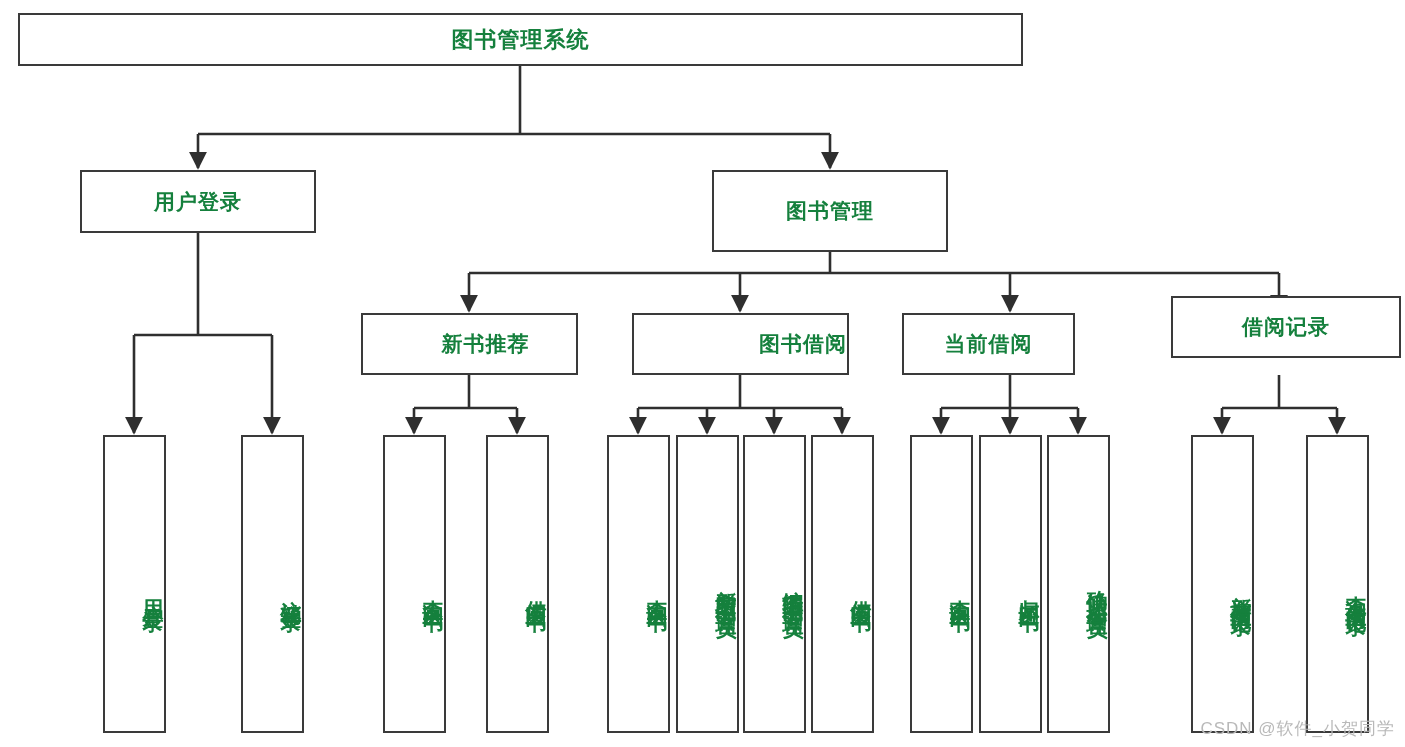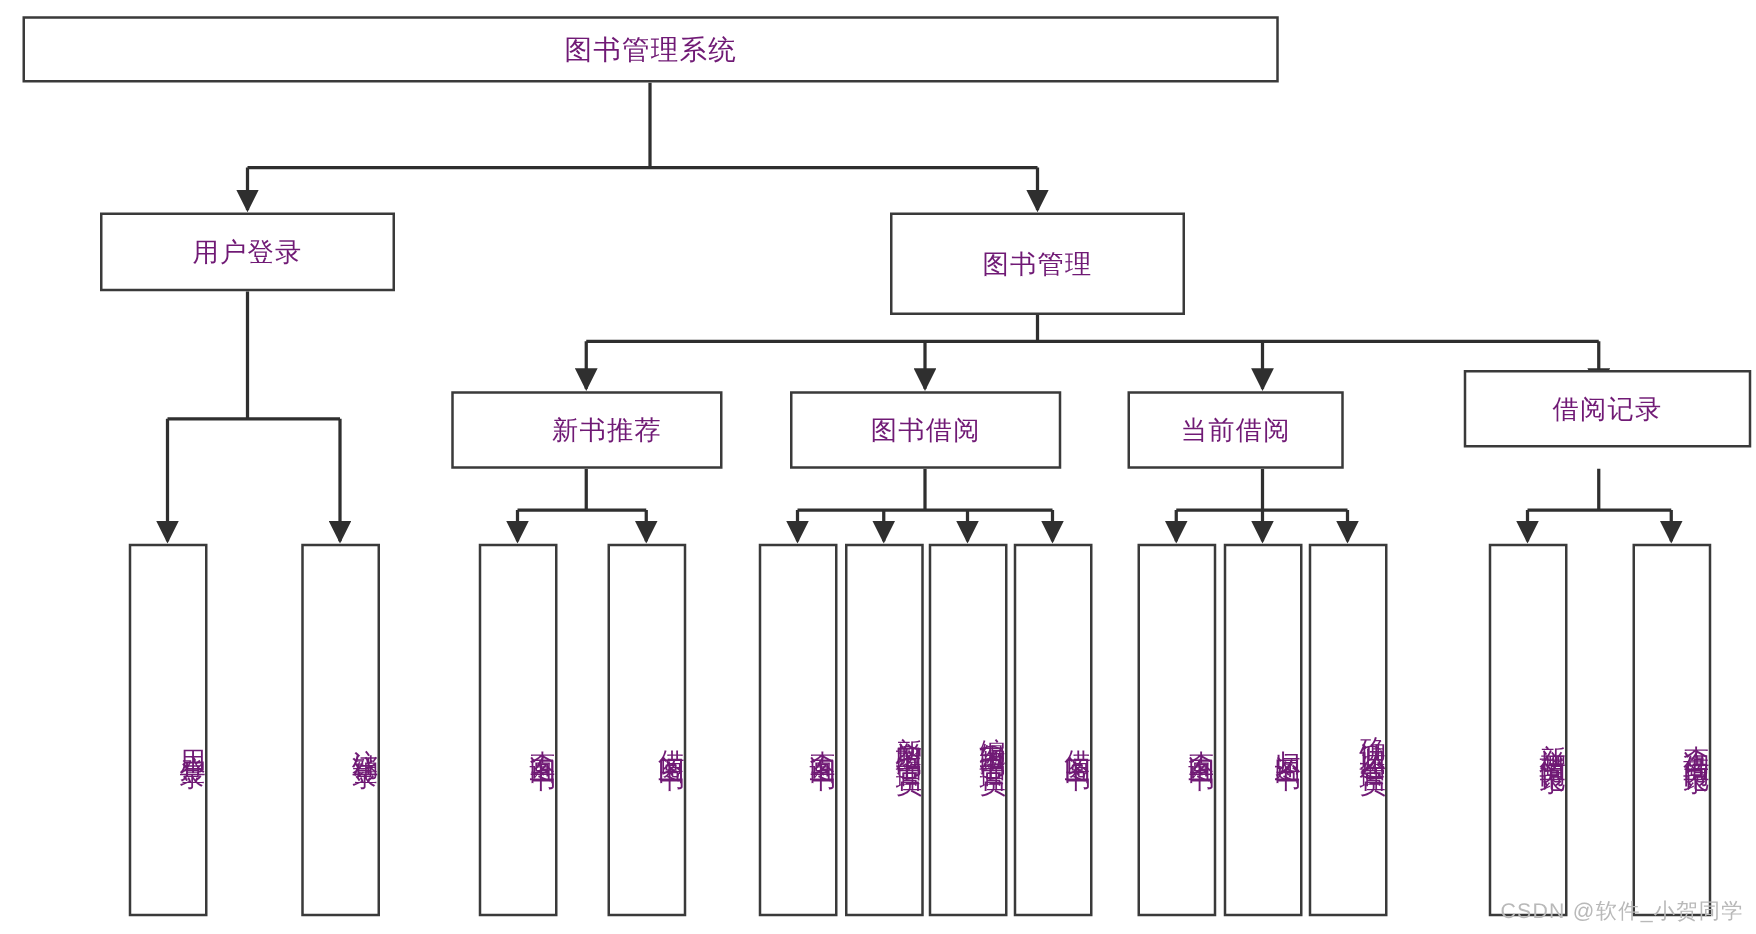--- a/index.html
+++ b/index.html
@@ -9,21 +9,22 @@
   svg{position:absolute;left:0;top:0;}
 
   .node-box{
     position:absolute;
     box-sizing:border-box;
     background:#ffffff;
     border:2.5px solid #3a3a3a;
     display:flex;
     align-items:center;
     justify-content:center;
-    color:#701a75;
+    color:#15803d;
+    font-weight:bold;
   }
   .node-box.horiz{font-size:21px;letter-spacing:1px;}
   .node-box.root{font-size:22px;letter-spacing:1px;}
   .node-box.leaf{
     writing-mode:vertical-rl;
     text-orientation:upright;
     font-size:21px;
     letter-spacing:4px;
     align-items:flex-start;
     justify-content:center;
@@ -105,21 +106,21 @@
   <div class="node-box horiz" style="left:80px;top:170px;width:236px;height:63px;">
     <span class="label">用户登录</span>
   </div>
   <div class="node-box horiz" style="left:712px;top:170px;width:236px;height:82px;">
     <span class="label">图书管理</span>
   </div>
 
   <div class="node-box horiz" style="left:361px;top:313px;width:217px;height:62px;padding-left:32px;">
     <span class="label">新书推荐</span>
   </div>
-  <div class="node-box horiz" style="left:632px;top:313px;width:217px;height:62px;">
+  <div class="node-box horiz" style="left:632px;top:313px;width:217px;height:62px;justify-content:flex-end;">
     <span class="label">图书借阅</span>
   </div>
   <div class="node-box horiz" style="left:902px;top:313px;width:173px;height:62px;">
     <span class="label">当前借阅</span>
   </div>
   <div class="node-box horiz" style="left:1171px;top:296px;width:230px;height:62px;">
     <span class="label">借阅记录</span>
   </div>
 
   <div class="node-box leaf" style="left:103px;top:435px;width:63px;height:298px;">

